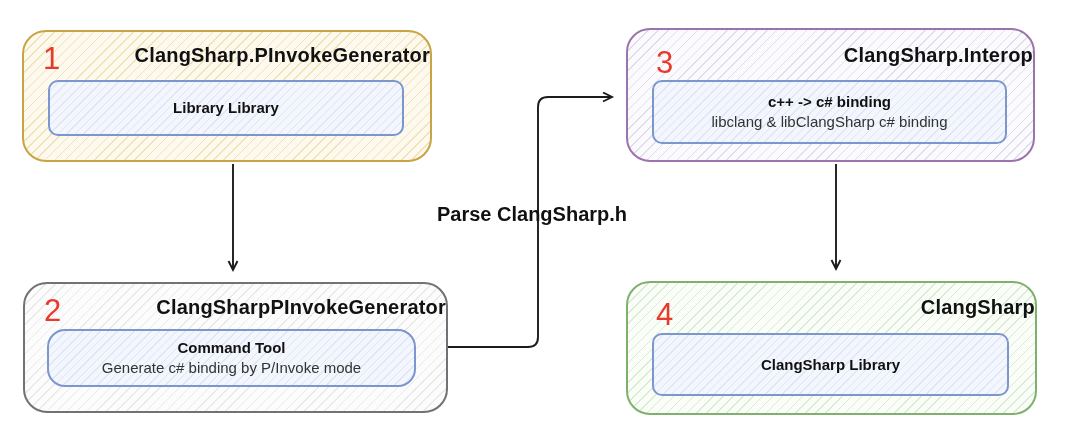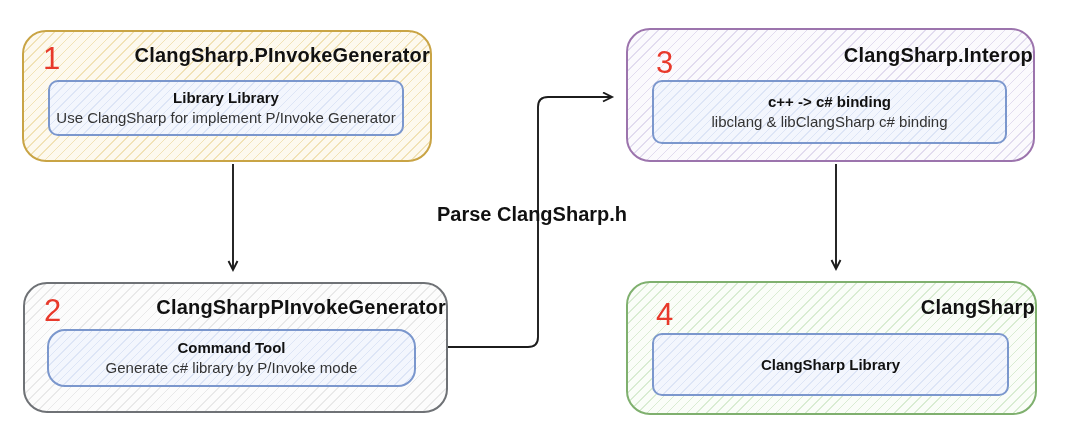--- a/index.html
+++ b/index.html
@@ -52,39 +52,38 @@
 </head>
 <body>
 
 <div class="canvas">
 
   <div class="node" style="left: 22px; top: 30px; width: 410px; height: 132px; --bc: #c9a445; --fc: #fdf9ee; --hc: #f1e2b6;">
     <span class="num">1</span>
     <div class="node-title">ClangSharp.PInvokeGenerator</div>
     <div class="card" style="top:48px;height:56px;">
       <div class="card-title">Library Library</div>
-      <div class="card-sub">Use ClangSharp for implement P/Invoke Generator</div>
     </div>
   </div>
 
   <div class="node" style="left: 626px; top: 28px; width: 409px; height: 134px; --bc: #9c74ad; --fc: #fbfafd; --hc: #e2dcef;">
     <span class="num" style="top:17px;left:28px;">3</span>
     <div class="node-title" style="padding-top:14px;">ClangSharp.Interop</div>
     <div class="card" style="top:50px;height:64px;">
       <div class="card-title">c++ -&gt; c# binding</div>
       <div class="card-sub">libclang &amp; libClangSharp c# binding</div>
     </div>
   </div>
 
   <div class="node" style="left: 23px; top: 282px; width: 425px; height: 131px; --bc: #6f7276; --fc: #fcfcfc; --hc: #e9e9e9;">
     <span class="num">2</span>
     <div class="node-title">ClangSharpPInvokeGenerator</div>
     <div class="card" style="top:45px;height:58px;left:22px;right:30px;border-radius:18px;">
       <div class="card-title">Command Tool</div>
-      <div class="card-sub">Generate c# library by P/Invoke mode</div>
+      <div class="card-sub">Generate c# binding by P/Invoke mode</div>
     </div>
   </div>
 
   <div class="node" style="left: 626px; top: 281px; width: 411px; height: 134px; --bc: #7fb06e; --fc: #fafdf8; --hc: #d9ecd2;">
     <span class="num" style="top:16px;left:28px;">4</span>
     <div class="node-title" style="padding-top:13px;">ClangSharp</div>
     <div class="card" style="top:50px;height:63px;">
       <div class="card-title">ClangSharp Library</div>
     </div>
   </div>

